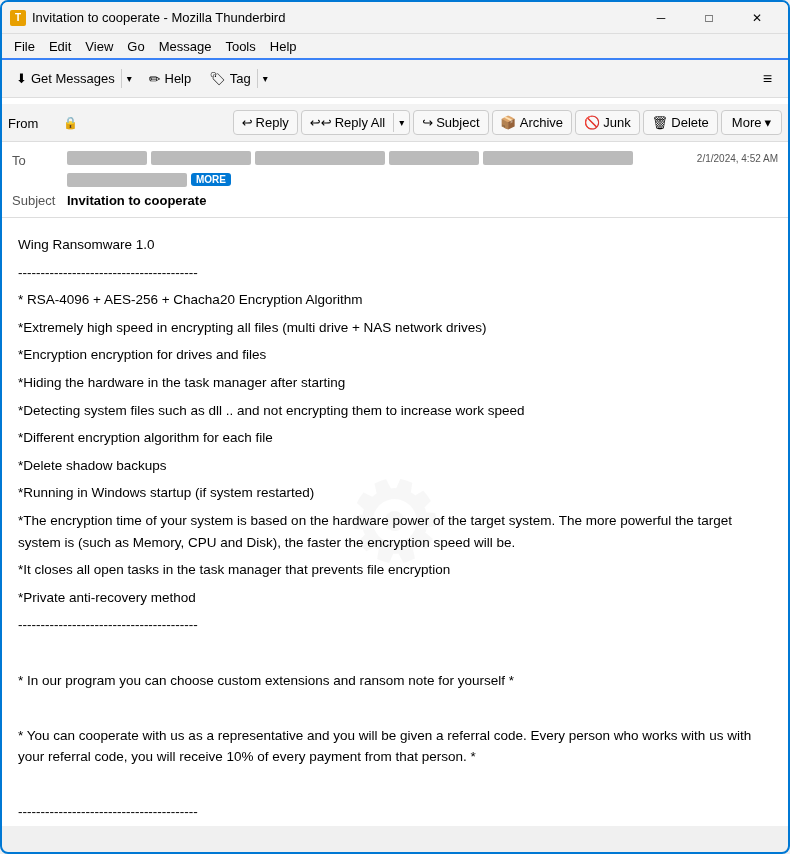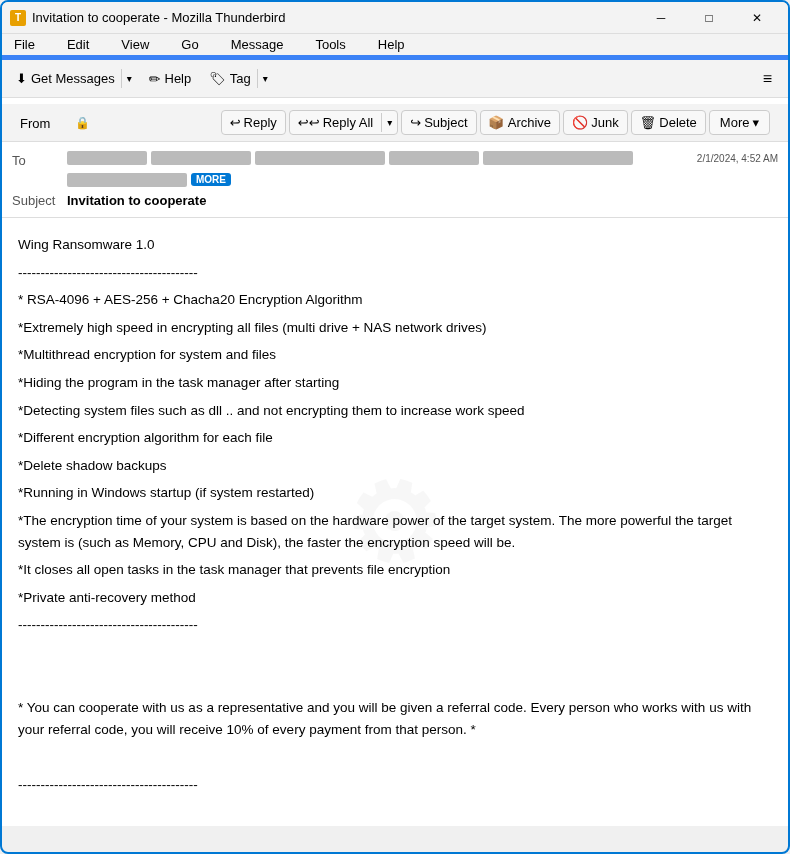--- a/index.html
+++ b/index.html
@@ -57,23 +57,23 @@
       justify-content: center;
       border-radius: 3px;
     }
 
     
     .menu-bar {
       background: #f3f3f3;
       display: flex;
       align-items: center;
       padding: 2px 6px;
-      border-bottom: 5px solid #3b82f6;
+      border-bottom: 2px solid #3b82f6;
       height: 26px;
-      gap: 20px;
+      gap: 2px;
     }
     .menu-item {
       padding: 2px 6px;
       font-size: 13px;
       cursor: pointer;
       border-radius: 3px;
       color: #000;
     }
 
     
@@ -345,21 +345,21 @@
     </button>
     <button class="arrow-part">▾</button>
   </div>
 
   <div class="tb-spacer"></div>
   <button class="tb-hamburger">≡</button>
 </div>
 
 <div class="email-header">
 
-  <div class="action-bar" style="margin: 0 -10px 6px -10px; padding: 4px 18px;">
+  <div class="action-bar" style="margin: 0 -10px 6px -10px; padding: 4px 6px;">
     <span class="header-label" style="color:#000;width:45px;">From</span>
 
     <div style="display:flex;align-items:center;gap:3px;flex:1;">
       <span class="email-redacted"></span>
       <span style="color:#666;font-size:12px;margin-left:4px;">🔒</span>
     </div>
 
     <button class="act-btn">
       <span>↩</span>
       <span>Reply</span>
@@ -421,31 +421,32 @@
 </div>
 
 <div class="email-body">
   <div class="watermark">⚙</div>
   <div class="body-content">
     <p>Wing Ransomware 1.0</p>
     <p>----------------------------------------</p>
 
     <p><span>* RSA-4096 + AES-256 + Chacha20 Encryption Algorithm</span></p>
     <p><span>*Extremely high speed in encrypting all files (multi drive + NAS network drives)</span></p>
-    <p><span>*Multithread encryption for system and files</span></p>
-    <p><span>*Hiding the program in the task manager after starting</span></p>
+    <p><span>*Encryption encryption for drives and files</span></p>
+    <p><span>*Hiding the hardware in the task manager after starting</span></p>
     <p><span>*Detecting system files such as dll .. and not encrypting them to increase work speed</span></p>
     <p><span>*Different encryption algorithm for each file</span></p>
     <p><span>*Delete shadow backups</span></p>
     <p><span>*Running in Windows startup (if system restarted)</span></p>
     <p><span>*The encryption time of your system is based on the hardware power of the target system. The more powerful the target system is (such as Memory, CPU and Disk), the faster the encryption speed will be.</span></p>
     <p><span>*It closes all open tasks in the task manager that prevents file encryption</span></p>
     <p><span>*Private anti-recovery method</span></p>
 
     <p>----------------------------------------</p>
     <p>&nbsp;</p>
+    <p>* In our program you can choose custom extensions and ransom note for yourself *</p>
     <p>&nbsp;</p>
     <p>* You can cooperate with us as a representative and you will be given a referral code. Every person who works with us with your referral code, you will receive 10% of every payment from that person. *</p>
     <p>&nbsp;</p>
     <p>----------------------------------------</p>
 
   </div>
 </div>
 
 </body></html>

